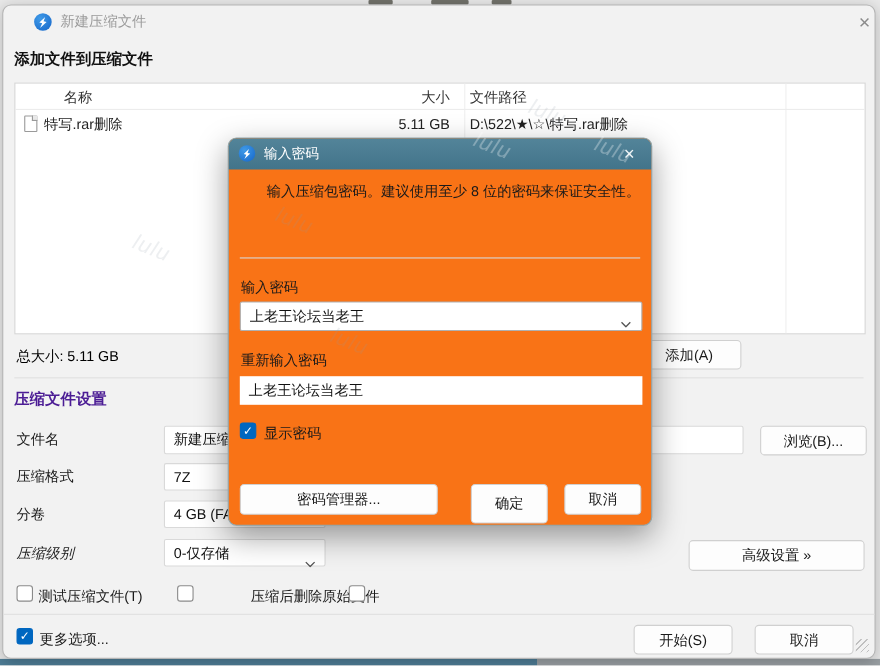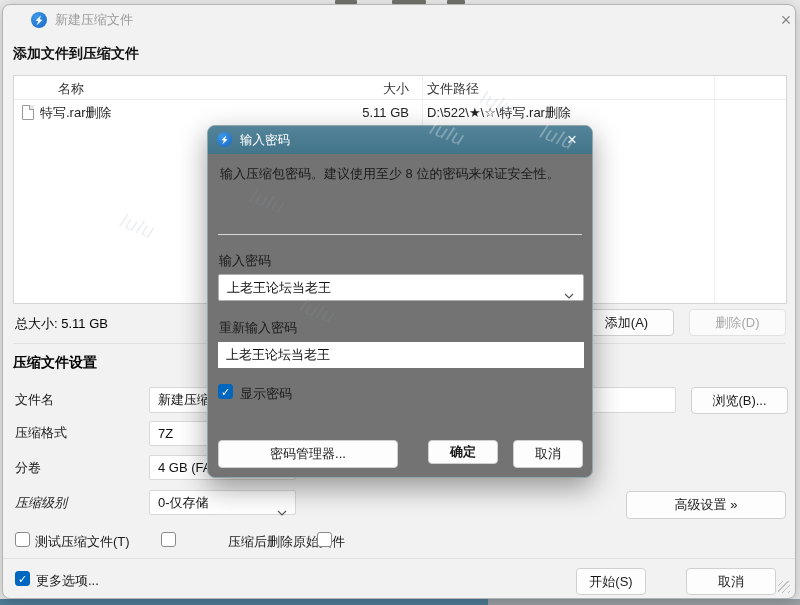--- a/index.html
+++ b/index.html
@@ -37,49 +37,49 @@
 
   .total-label{position:absolute;left:12px;top:310px;font-size:13px;color:#000;}
 
   .btn{position:absolute;background:#fdfdfd;border:1px solid #d0d0d0;border-radius:4px;
     font-size:13px;color:#1a1a1a;display:flex;align-items:center;justify-content:center;cursor:pointer;
     font-family:inherit;}
   .btn.disabled{color:#a8a8a8;background:#fbfbfb;border-color:#e2e2e2;}
 
   .divider{position:absolute;height:1px;background:#e0e0e0;}
 
-  .h2{position:absolute;left:10px;top:349px;font-size:14px;font-weight:bold;color:#000000;}
+  .h2{position:absolute;left:10px;top:349px;font-size:14px;font-weight:bold;color:#4c1d95;}
   .form-label{position:absolute;left:12px;font-size:13px;color:#1a1a1a;line-height:26px;}
   .text-input{position:absolute;background:#fff;border:1px solid #d9d9d9;border-radius:2px;
     font-size:13px;color:#111;padding:0 8px;font-family:inherit;}
   .combo{position:absolute;background:#fff;border:1px solid #d9d9d9;border-radius:2px;
     font-size:13px;color:#111;line-height:23px;padding-left:8px;cursor:pointer;}
   .combo .chev{position:absolute;right:8px;top:9px;}
 
   .cb-box{position:absolute;width:15px;height:15px;background:#fff;border:1px solid #8a8a8a;
     border-radius:3px;cursor:pointer;}
   .cb-box.checked{background:var(--accent);border-color:var(--accent);color:#fff;
     font-size:11px;line-height:14px;text-align:center;}
   .cb-label{position:absolute;font-size:13px;color:#1a1a1a;cursor:default;}
 
   .grip{position:absolute;right:5px;bottom:5px;width:12px;height:12px;
     background:repeating-linear-gradient(135deg,transparent 0 3px,#b3b3b3 3px 4px);opacity:.8;}
 
   
-  .dialog{position:absolute;left:207px;top:125px;width:386px;height:353px;background:#737373;
+  .dialog{position:absolute;left:207px;top:125px;width:386px;height:353px;background:#f97316;
     border:1px solid #8fa6ad;border-radius:8px;box-shadow:0 10px 28px rgba(0,0,0,.38);z-index:10;}
   .dlg-titlebar{position:absolute;left:0;top:0;width:100%;height:28px;border-radius:7px 7px 0 0;
     background:linear-gradient(180deg,var(--dlg-title-top),var(--dlg-title-bottom));}
   .dlg-icon{position:absolute;left:9px;top:6px;width:15px;height:15px;border-radius:50%;
     background:radial-gradient(circle at 35% 30%,#3f9ae8,#1565c8);display:flex;align-items:center;justify-content:center;}
   .dlg-icon svg{width:7px;height:10px;transform:rotate(14deg);}
   .dlg-title{position:absolute;left:32px;top:0;line-height:28px;font-size:12.5px;color:#fff;}
   .dlg-close{position:absolute;right:8px;top:2px;width:24px;height:24px;text-align:center;
     line-height:24px;font-size:17px;color:#f0f5f7;cursor:pointer;}
-  .dlg-msg{position:absolute;left:12px;top:38px;width:362px;font-size:13px;color:#1a1a1a;line-height:19px;}
+  .dlg-msg{position:absolute;left:12px;top:38px;width:362px;font-size:13px;color:#1a1a1a;line-height:19px;text-align:right;}
   .dlg-divider{position:absolute;left:10px;right:10px;top:108px;height:1px;background:#d8d8d8;}
   .dlg-label{position:absolute;left:11px;font-size:13px;color:#1a1a1a;}
   .dlg-combo{position:absolute;left:10px;top:148px;width:366px;height:27px;background:#fff;
     border:1px solid #b0b0b0;border-radius:2px;}
   .dlg-combo input{position:absolute;left:0;top:0;width:338px;height:25px;border:none;outline:none;
     font-size:13px;padding:0 8px;font-family:inherit;color:#111;background:transparent;}
   .dlg-combo .chev{position:absolute;right:9px;top:10px;}
   .dlg-input2{position:absolute;left:10px;top:216px;width:366px;height:26px;background:#fff;
     border:none;outline:none;font-size:13px;padding:0 8px;font-family:inherit;color:#111;}
 
@@ -121,21 +121,20 @@
       <div>
         <span class="file-icon"></span>
         <span class="fl-row-name">特写.rar删除</span>
         <span class="fl-row-name cell-size" style="left:295px;">5.11 GB</span>
         <span class="fl-row-name cell-path" style="left:413px;">D:\522\★\☆\特写.rar删除</span>
       </div>
     </div>
 
     <div class="total-label">总大小: 5.11 GB</div>
     <button class="btn" style="left:576px;top:304px;width:95px;height:27px;">添加(A)</button>
-    <button class="btn disabled" style="left:686px;top:304px;width:97px;height:27px;">删除(D)</button>
 
     <div class="divider" style="left:10px;right:10px;top:338px;"></div>
     <div class="h2">压缩文件设置</div>
 
     <div class="form-label" style="top:382px;">文件名</div>
     <input class="text-input" style="left: 146px; top: 382px; width: 527px; height: 26px;" value="新建压缩.">
     <button class="btn" style="left:688px;top:382px;width:97px;height:27px;">浏览(B)...</button>
 
     <div class="form-label" style="top:416px;font-family:Liberation Mono, monospace;">压缩格式</div>
     <div class="combo" style="left:146px;top:416px;width:147px;height:25px;">
@@ -161,21 +160,21 @@
     <div class="cb-box" style="left:12px;top:527px;"></div>
     <div class="cb-label" style="left:32px;top:528px;">测试压缩文件(T)</div>
     <div class="cb-box" style="left:158px;top:527px;"></div>
     <div class="cb-label" style="left:178px;top:528px;margin-left:47px;">压缩后删除原始文件</div>
     <div class="cb-box" style="left:314px;top:527px;"></div>
 
     <div class="divider" style="left:0;right:0;top:553px;"></div>
 
     <div class="cb-box checked" style="left:12px;top:566px;">✓</div>
     <div class="cb-label" style="left:33px;top:567px;">更多选项...</div>
-    <button class="btn" style="left:573px;top:563px;width:70px;height:27px;">开始(S)</button>
+    <button class="btn" style="left:573px;top:563px;width:90px;height:27px;">开始(S)</button>
     <button class="btn" style="left:683px;top:563px;width:90px;height:27px;">取消</button>
     <div class="grip"></div>
   </div>
 
   <div class="dialog">
     <div class="dlg-titlebar">
       <span class="dlg-icon">
         <svg viewBox="0 0 10 14">
             <path d="M6 0 L1 8 H4.4 L3.4 14 L9 5.4 H5.4 Z" fill="#fff"></path>
           </svg>
@@ -197,21 +196,21 @@
       </span>
     </div>
 
     <div class="dlg-label" style="top:193px;">重新输入密码</div>
     <input class="dlg-input2" value="上老王论坛当老王" style="">
 
     <div class="cb-box checked" style="left:10px;top:258px;">✓</div>
     <div class="cb-label" style="left:32px;top:259px;">显示密码</div>
 
     <button class="btn" style="left:10px;top:314px;width:180px;height:28px;">密码管理器...</button>
-    <button class="btn" style="left:220px;top:314px;width:70px;height:24px;font-weight:bold;">确定</button>
+    <button class="btn" style="left:220px;top:314px;width:70px;height:36px;">确定</button>
     <button class="btn" style="left:305px;top:314px;width:70px;height:28px;">取消</button>
   </div>
 
   <span class="wm grey" style="left:480px;top:92px;">lulu</span>
   <span class="wm light" style="left:430px;top:122px;">lulu</span>
   <span class="wm light" style="left:540px;top:126px;">lulu</span>
   <span class="wm grey" style="left:250px;top:190px;">lulu</span>
   <span class="wm grey" style="left:300px;top:300px;">lulu</span>
   <span class="wm grey" style="left:120px;top:215px;">lulu</span>
 </div>

